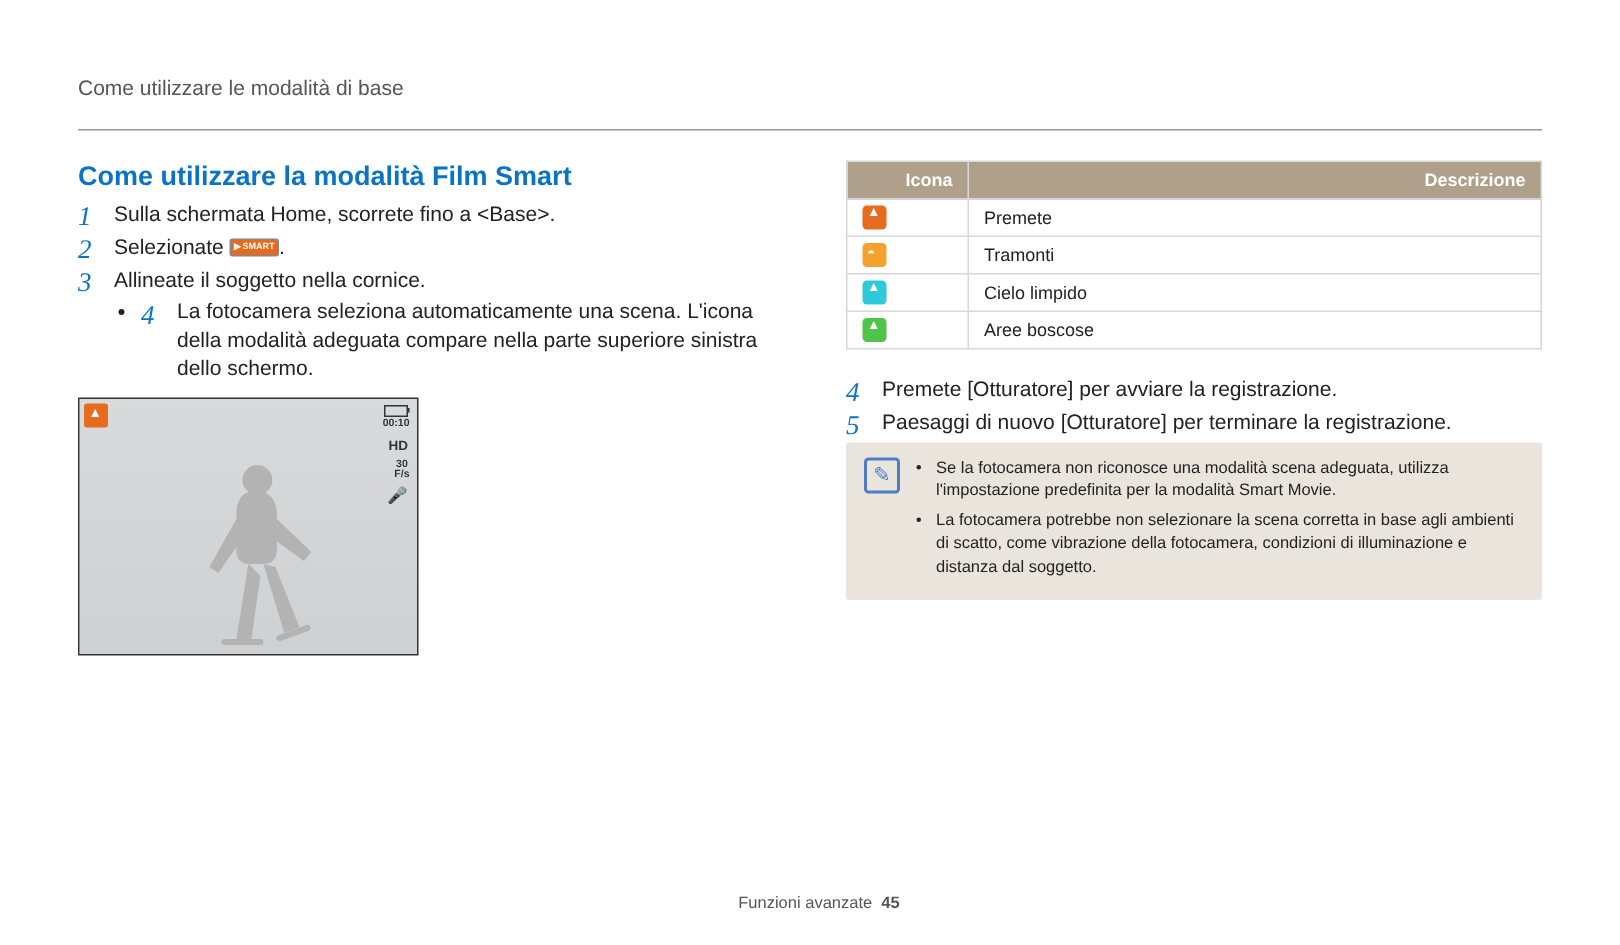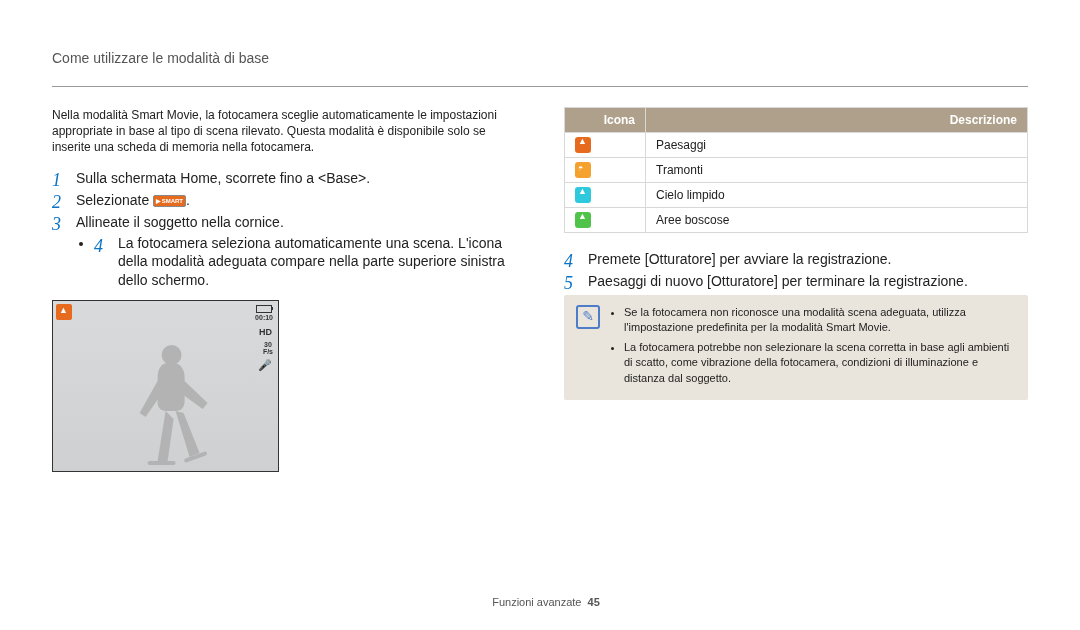--- a/index.html
+++ b/index.html
@@ -236,21 +236,21 @@
 </head>
 <body>
 
 <div class="page">
   <div class="page-header">Come utilizzare le modalità di base</div>
   <hr class="hr">
 
   <div class="columns">
 
     <div class="col">
-      <div class="intro">Nella modalità Smart Movie, la fotocamera sceglie automaticamente le impostazioni appropriate in base al tipo di scena rilevato. Questa modalità è disponibile solo se inserite una scheda di memoria nella fotocamera.</div>
+      <div class="section-title">Come utilizzare la modalità Film Smart</div>
 
       <ol class="steps">
         <li>
           <span>Sulla schermata Home, scorrete fino a </span><span class="bold">&lt;Base&gt;</span><span>.</span>
         </li>
         <li>
           <span>Selezionate </span><span class="smart-badge">SMART</span><span>.</span>
         </li>
         <li>
           <span>Allineate il soggetto nella cornice.</span>
@@ -289,21 +289,21 @@
       <table class="scene-table">
         <thead>
           <tr>
             <th>Icona</th>
             <th>Descrizione</th>
           </tr>
         </thead>
         <tbody id="scene-tbody">
             <tr>
               <td><span class="mini-icon mi-orange"></span></td>
-              <td>Paesaggi</td>
+              <td>Premete</td>
             </tr>
             <tr>
               <td><span class="mini-icon mi-orange2"></span></td>
               <td>Tramonti</td>
             </tr>
             <tr>
               <td><span class="mini-icon mi-blue"></span></td>
               <td>Cielo limpido</td>
             </tr>
             <tr>

